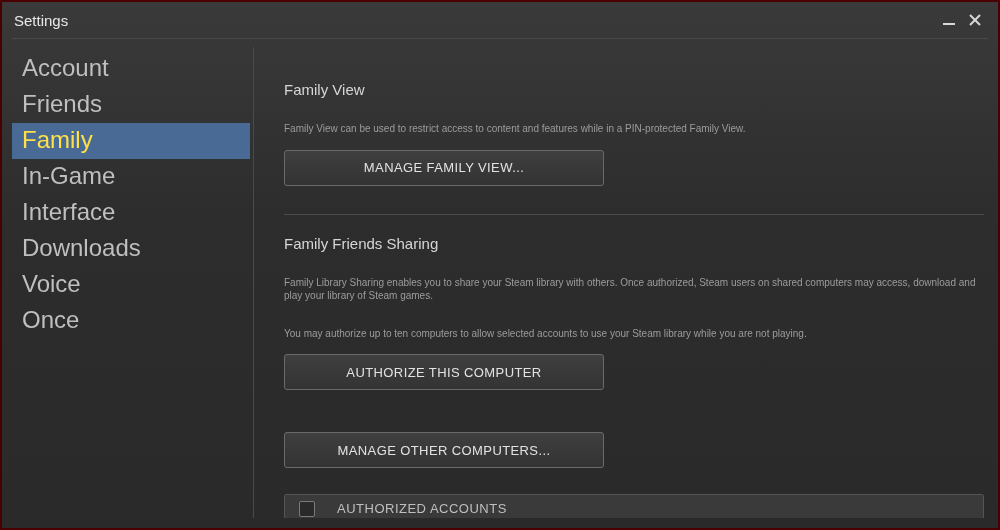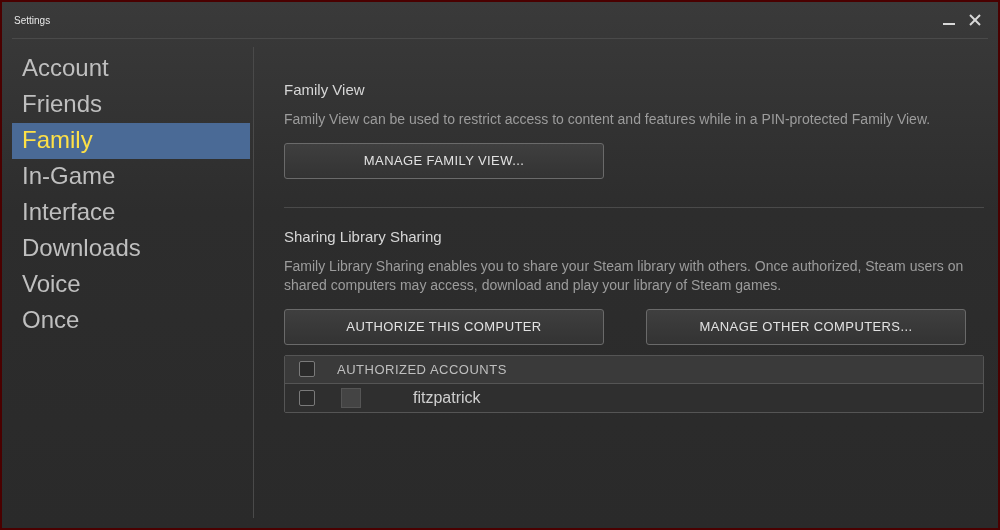--- a/index.html
+++ b/index.html
@@ -13,21 +13,21 @@
   .window {
     width: 100%; height: 100%;
     display: flex; flex-direction: column;
     background: linear-gradient(to bottom, #3a3a3a 0%, #2d2d2d 40%, #2a2a2a 100%);
   }
   .titlebar {
     height: 32px;
     display: flex; align-items: center;
     padding: 4px 10px 0 12px;
     color: #e8e8e8;
-    font-size: 10px;
+    font-size: 15px;
   }
   .titlebar .title { flex: 0 0 auto; }
   .titlebar .spacer { flex: 1; }
   .winbtn {
     width: 26px; height: 22px;
     display: flex; align-items: center; justify-content: center;
     color: #d8d8d8;
   }
   .winbtn svg { display: block; }
   .top-sep {
@@ -63,44 +63,46 @@
     padding-right: 4px;
     overflow: hidden;
   }
   .section-title {
     color: #d6d6d6;
     font-size: 15px;
     margin-bottom: 12px;
   }
   .desc {
     color: #9c9c9c;
-    font-size: 14px;
+    font-size: 10px;
     line-height: 1.35;
     margin-bottom: 14px;
+    margin-top: 24px;
   }
   .btn {
     display: inline-flex; align-items: center; justify-content: center;
     height: 36px;
     padding: 0 36px;
     border: 1px solid #6a6a6a;
     border-radius: 3px;
     background: linear-gradient(to bottom, #3f3f3f, #333333);
     color: #e2e2e2;
     font-size: 13px;
     letter-spacing: 0.4px;
     cursor: default;
   }
   .btn-wide { width: 320px; }
   .hr {
     border: none; border-top: 1px solid #4a4a4a;
     margin: 28px 0 20px 0;
   }
   .btn-row {
     display: flex; gap: 42px;
-    margin-bottom: 10px;
+    margin-bottom: 26px;
+    flex-direction: column;
   }
   .btn-row .btn { width: 320px; }
   .table {
     border: 1px solid #555;
     border-radius: 2px;
     overflow: hidden;
   }
   .thead {
     display: flex; align-items: center;
     height: 28px;
@@ -174,22 +176,23 @@
     </div>
 
     <div class="content-wrap">
 
       <div class="section-title">Family View</div>
       <div class="desc">Family View can be used to restrict access to content and features while in a PIN-protected Family View.</div>
       <div class="btn btn-wide">MANAGE FAMILY VIEW...</div>
 
       <hr class="hr">
 
-      <div class="section-title">Sharing Library Sharing</div>
+      <div class="section-title">Family Friends Sharing</div>
       <div class="desc">Family Library Sharing enables you to share your Steam library with others. Once authorized, Steam users on shared computers may access, download and play your library of Steam games.</div>
+      <div class="desc">You may authorize up to ten computers to allow selected accounts to use your Steam library while you are not playing.</div>
 
       <div class="btn-row">
         <div class="btn">AUTHORIZE THIS COMPUTER</div>
         <div class="btn">MANAGE OTHER COMPUTERS...</div>
       </div>
 
 
       <div class="table">
         <div class="thead">
           <div class="cell-check">

